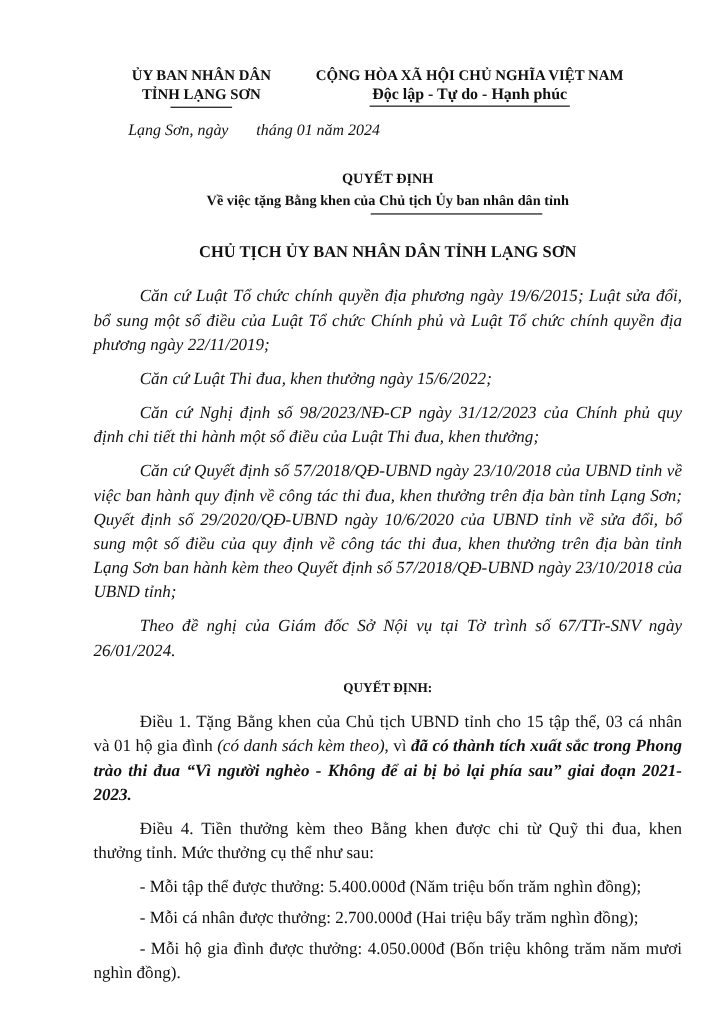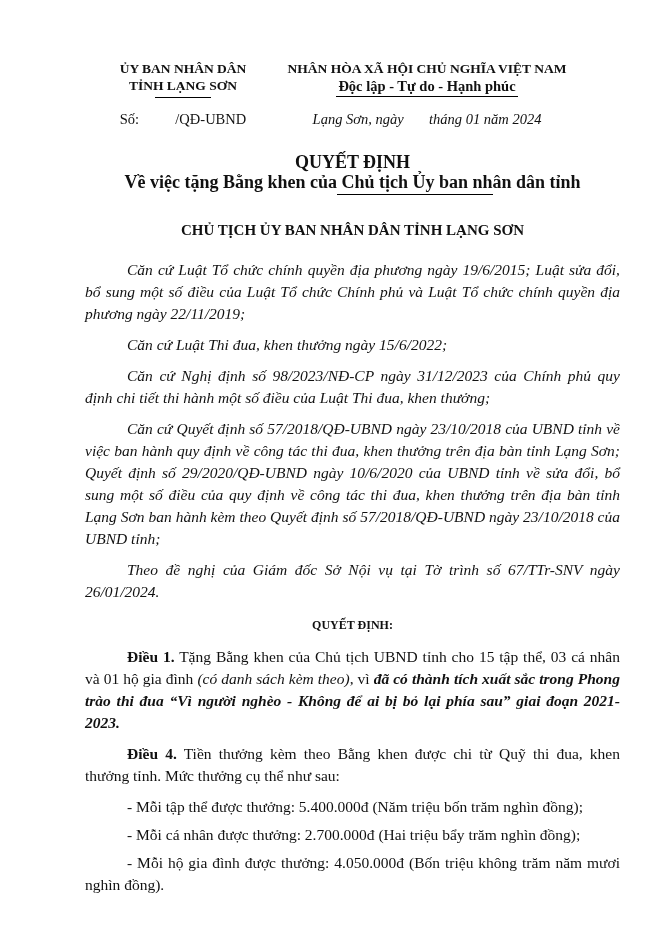--- a/index.html
+++ b/index.html
@@ -30,21 +30,21 @@
     border-bottom: 1.4px solid #000;
     margin: 3px auto 0 auto;
   }
   .meta-row { display: flex; margin-top: 13px; }
   .doc-number { width: 196px; text-align: center; font-size: 14.5px; }
   .date-line  { width: 292px; text-align: center; font-size: 14.5px; font-style: italic; }
 
   
   .title-block { margin-top: 24px; }
   .title-main, .title-sub {
-    text-align: center; font-weight: 700; font-size: 18px; line-height: 20px;
+    text-align: center; font-weight: 700; font-size: 13px; line-height: 20px;
   }
   .title-rule {
     width: 156px; height: 0;
     border-bottom: 1.4px solid #000;
     margin-left: 252px; margin-top: 2px;
   }
   .authority {
     margin-top: 26px; text-align: center;
     font-weight: 700; font-size: 15px; line-height: 19px;
   }
@@ -55,43 +55,42 @@
     font-size: 15.5px; line-height: 22px;
     text-align: justify; text-indent: 42px;
     margin-bottom: 9px;
   }
   .preamble .para { font-style: italic; }
   .decision-heading {
     text-align: center; font-weight: 700; font-size: 12px;
     margin: 15px 0 13px 0;
   }
   .bullets .para { margin-bottom: 6px; }
-  .b  { font-weight: 700; }
+  .b  { font-weight: 400; }
   .i  { font-style: italic; margin-top: 40px; }
   .bi { font-weight: 700; font-style: italic; }
 </style>
 </head>
 <body>
 
 <div class="page">
 
   <div class="hdr">
     <div class="hdr-left">
       <div class="org-line">ỦY BAN NHÂN DÂN</div>
       <div class="org-line">TỈNH LẠNG SƠN</div>
       <div class="rule-short"></div>
     </div>
     <div class="hdr-right">
-      <div class="nat-line">NHÂN HÒA XÃ HỘI CHỦ NGHĨA VIỆT NAM</div>
+      <div class="nat-line">CỘNG HÒA XÃ HỘI CHỦ NGHĨA VIỆT NAM</div>
       <div><span class="motto">Độc lập - Tự do - Hạnh phúc</span></div>
     </div>
   </div>
 
   <div class="meta-row">
-    <div class="doc-number">Số:&nbsp;&nbsp;&nbsp;&nbsp;&nbsp;&nbsp;&nbsp;&nbsp;&nbsp;&nbsp;/QĐ-UBND</div>
     <div class="date-line">Lạng Sơn, ngày&nbsp;&nbsp;&nbsp;&nbsp;&nbsp;&nbsp;&nbsp;tháng 01 năm 2024</div>
   </div>
 
   <div class="title-block">
     <div class="title-main">QUYẾT ĐỊNH</div>
     <div class="title-sub">Về việc tặng Bằng khen của Chủ tịch Ủy ban nhân dân tỉnh</div>
     <div class="title-rule"></div>
   </div>
 
   <div class="authority">CHỦ TỊCH ỦY BAN NHÂN DÂN TỈNH LẠNG SƠN</div>

